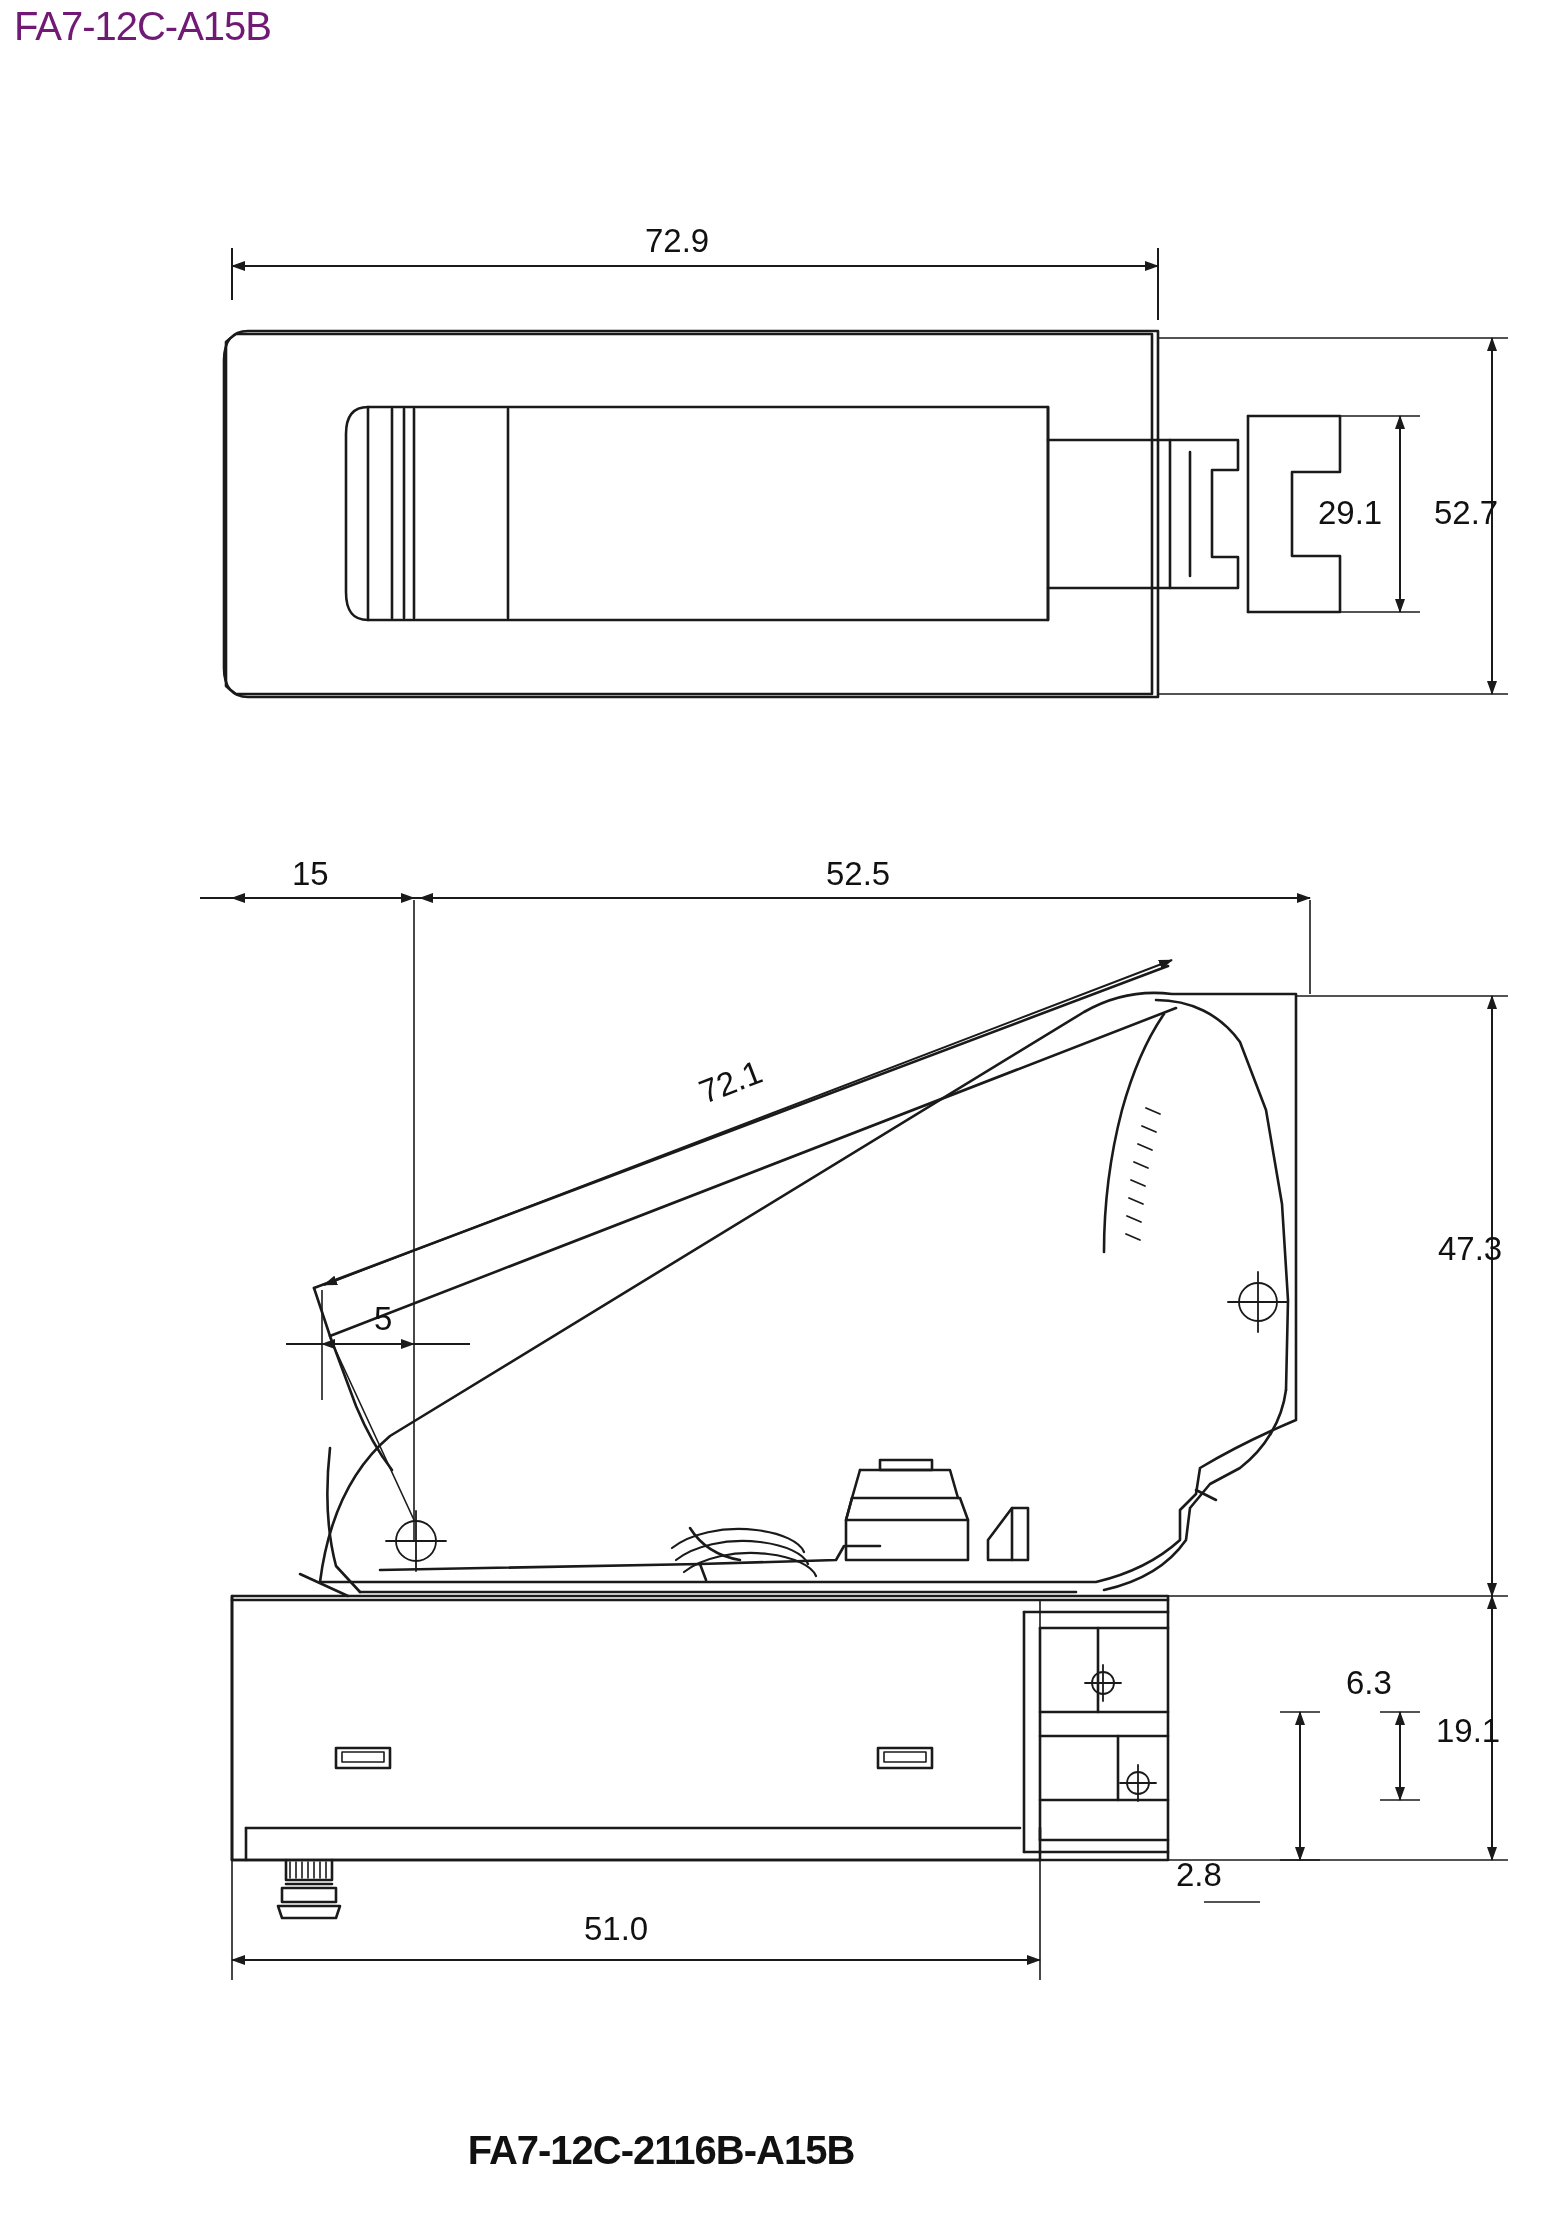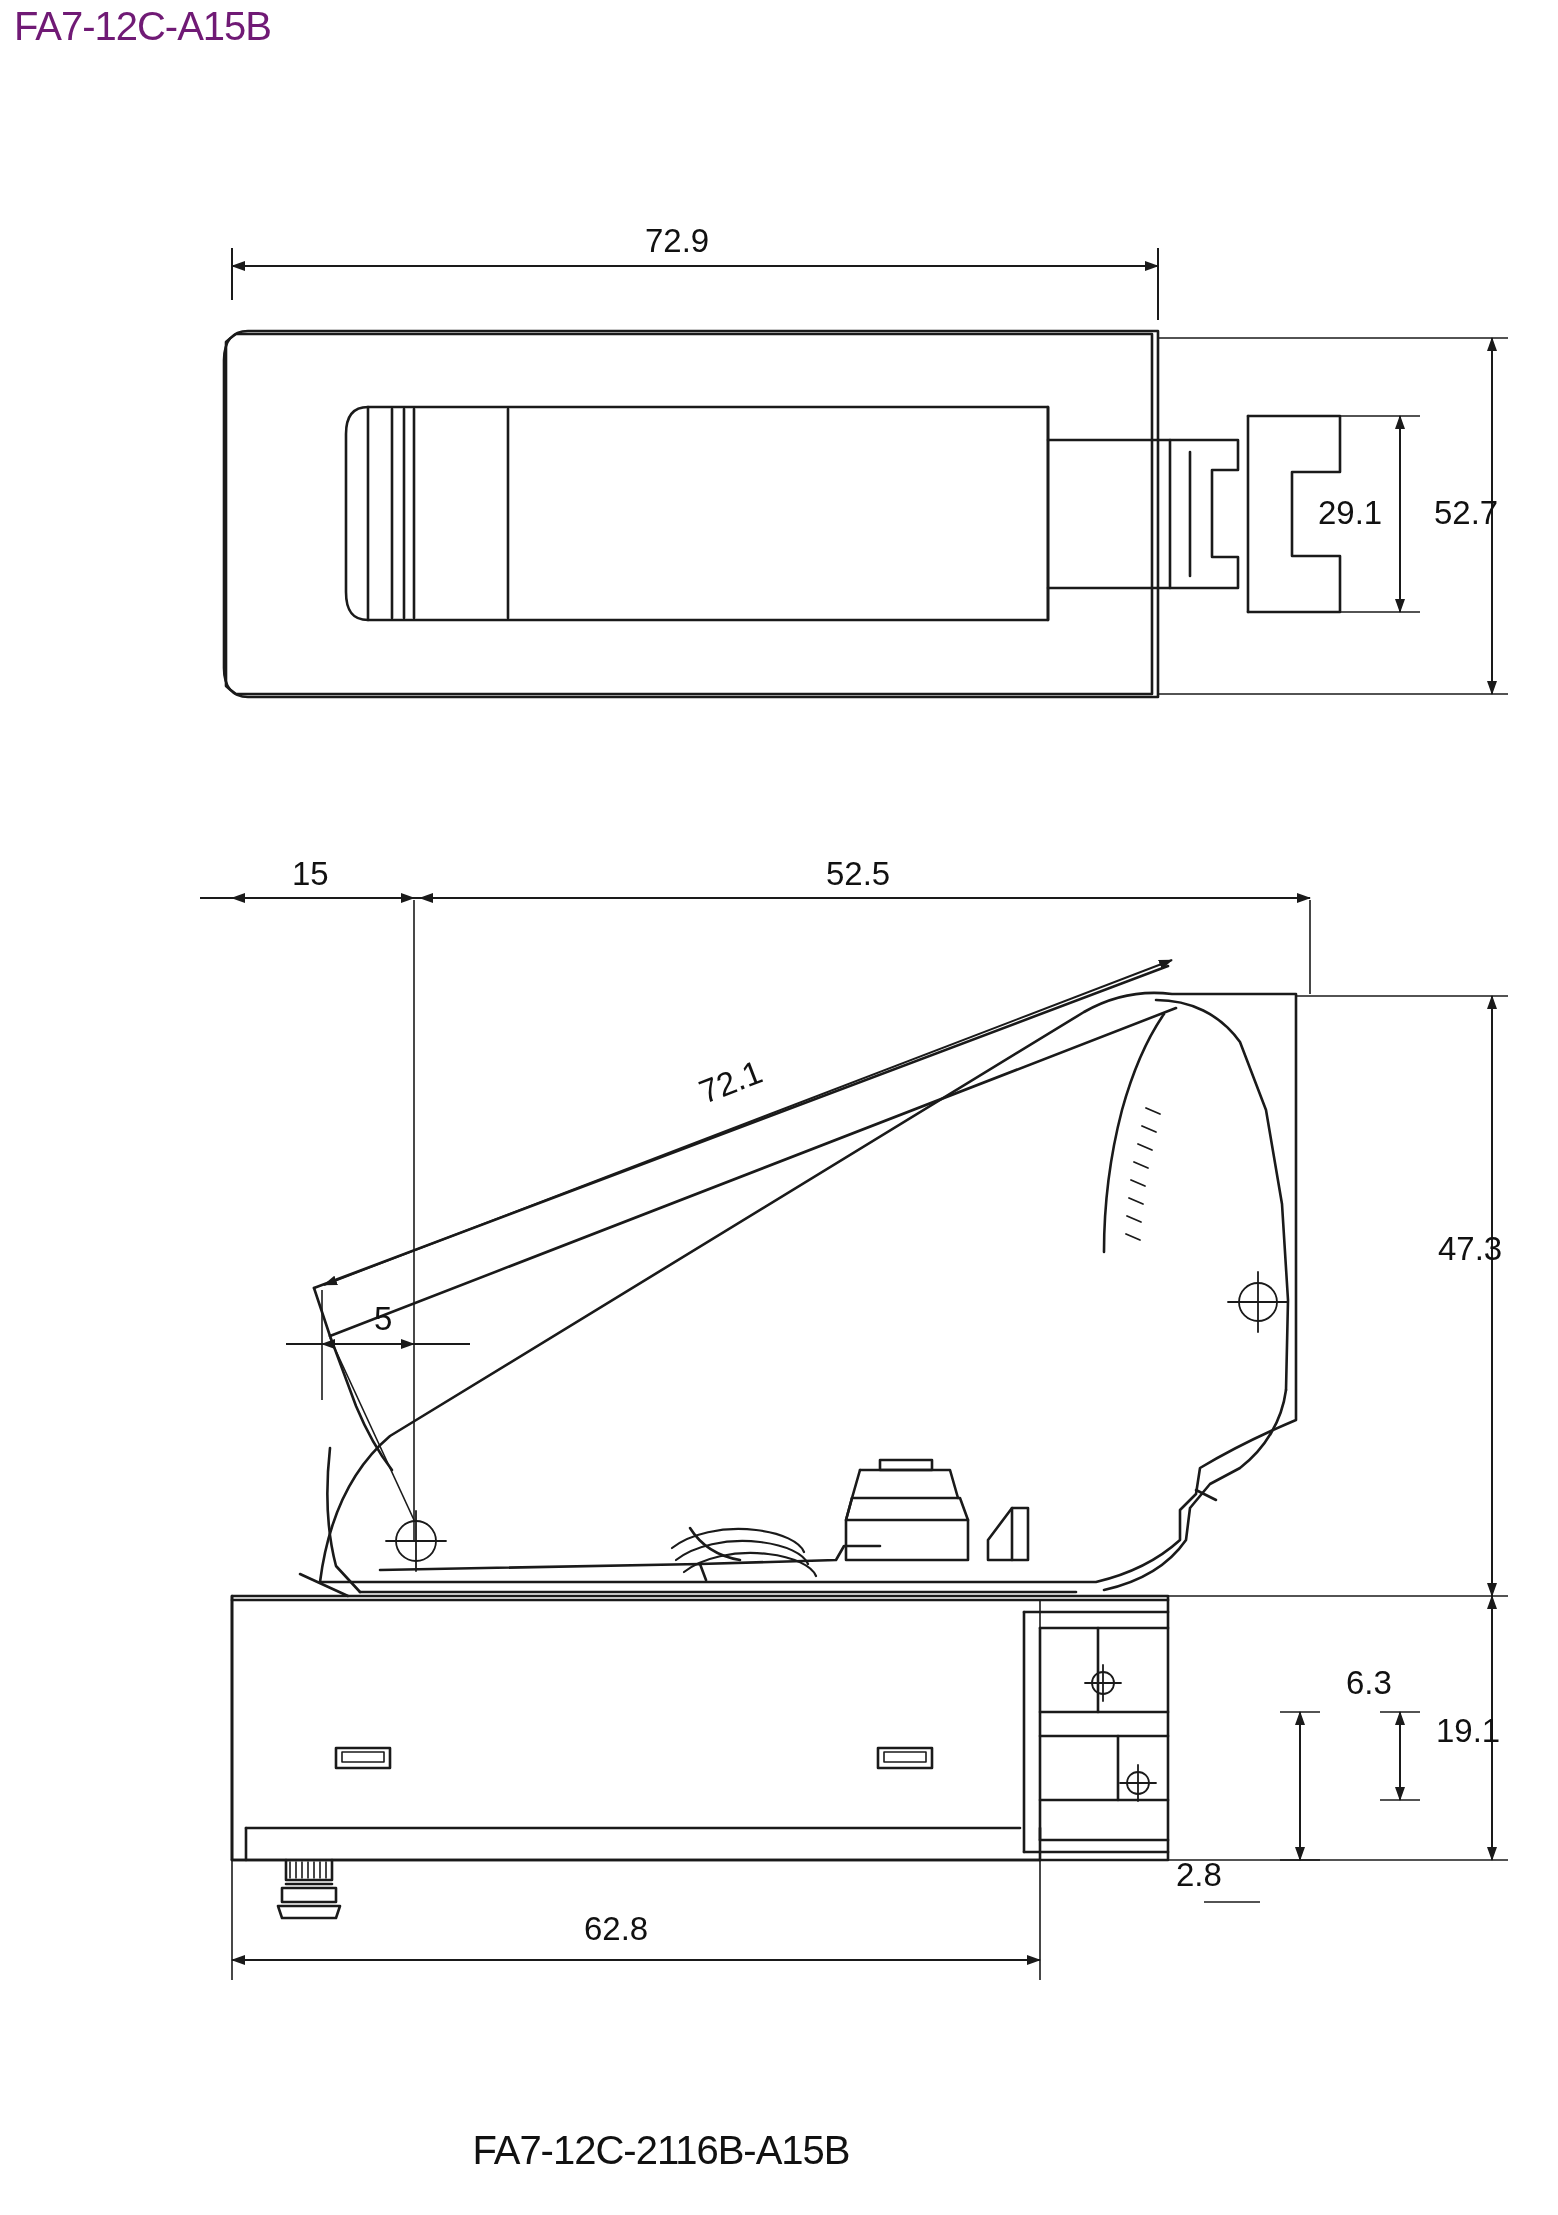--- a/index.html
+++ b/index.html
@@ -31,20 +31,21 @@
   }
   .part-footer {
     position: absolute;
     left: 0;
     top: 2128px;
     width: 1322px;
     text-align: center;
     font-size: 40px;
     letter-spacing: -1px;
     color: #111;
+    font-weight: bold;
   }
   .dim {
     position: absolute;
     font-size: 33px;
     color: #111;
     white-space: nowrap;
   }
   svg.layer {
     position: absolute;
     left: 0;
@@ -293,17 +294,17 @@
   <div class="dim" style="left:1434px; top:494px;">52.7</div>
 
   <div class="dim" style="left:292px; top:855px;">15</div>
   <div class="dim" style="left:826px; top:855px;">52.5</div>
   <div class="dim" style="left:694px; top:1076px; transform:rotate(-21deg); transform-origin:left top;">72.1</div>
   <div class="dim" style="left:374px; top:1300px;">5</div>
   <div class="dim" style="left:1438px; top:1230px;">47.3</div>
   <div class="dim" style="left:1436px; top:1712px;">19.1</div>
   <div class="dim" style="left:1346px; top:1664px;">6.3</div>
   <div class="dim" style="left:1176px; top:1856px;">2.8</div>
-  <div class="dim" style="left:584px; top:1910px;">62.8</div>
+  <div class="dim" style="left:584px; top:1910px;">51.0</div>
 
   <div class="part-footer">FA7-12C-2116B-A15B</div>
 
 </div>
 
 </body></html>

